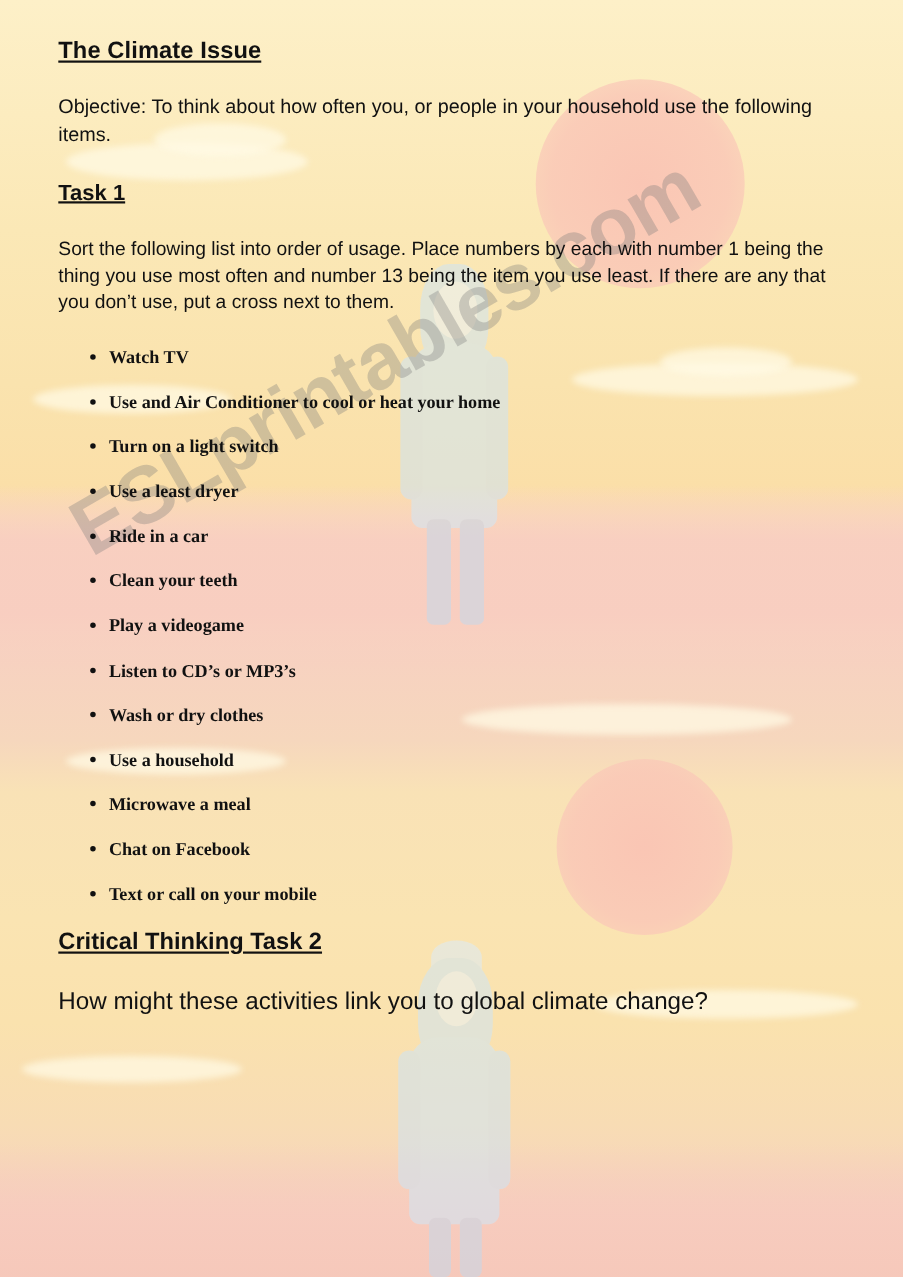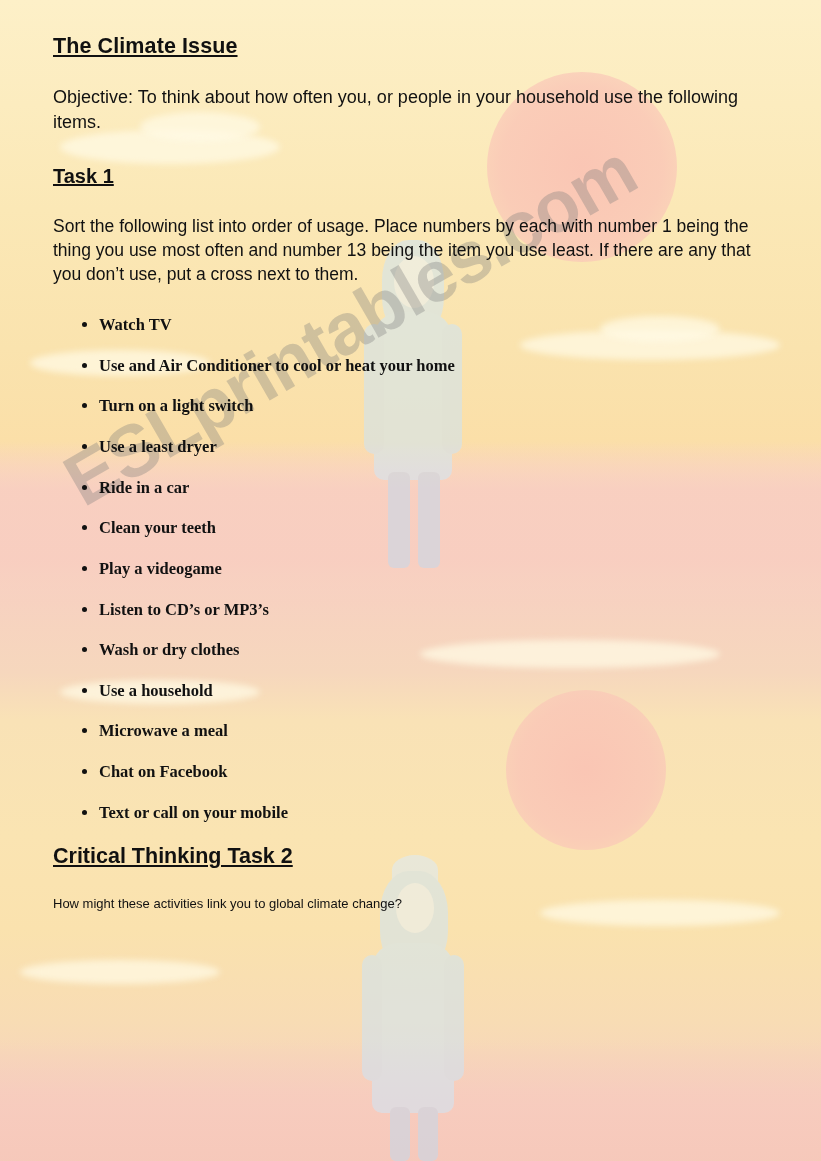--- a/index.html
+++ b/index.html
@@ -186,21 +186,21 @@
     line-height: 1.1;
     margin-bottom: 22.5px;
   }
   h2.task2 {
     font-size: 21.5px;
     font-weight: bold;
     text-decoration: underline;
     margin: 21px 0 26px 0;
   }
   p.question {
-    font-size: 13px;
+    font-size: 22px;
     line-height: 1.38;
     margin: 0;
   }
 </style>
 </head>
 <body>
 
 <div class="page">
 
   <div class="bg">

